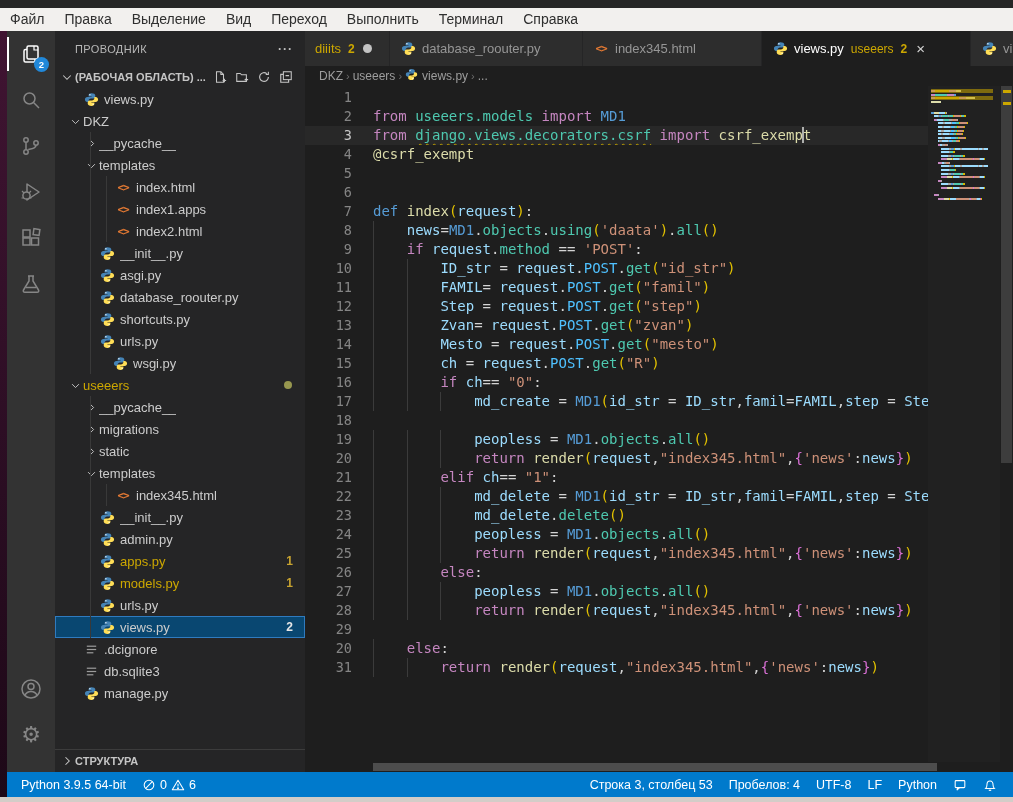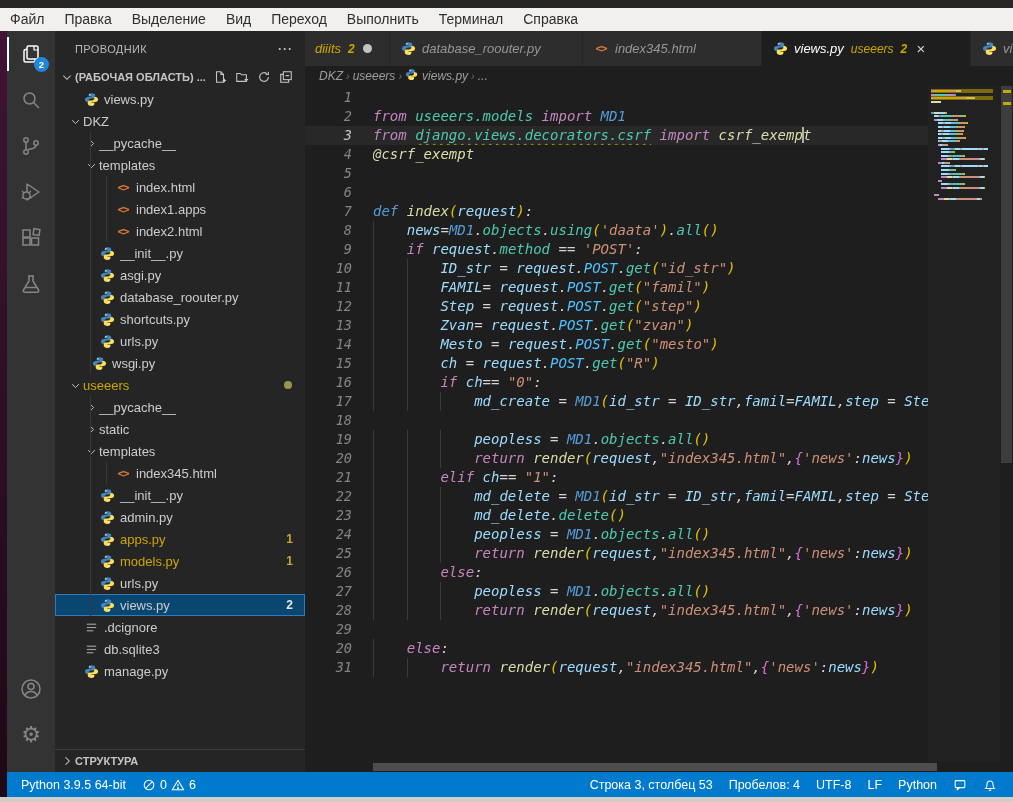--- a/index.html
+++ b/index.html
@@ -45,21 +45,21 @@
   .trow .badge{margin-right:12px;font-size:12px;font-weight:bold;color:#c8a430;}
   .trow .mdot{margin-right:13px;width:8px;height:8px;border-radius:50%;background:#97974f;}
   .trow.warn .name{color:#cca700;}
   .trow.selected{background:#094771;outline:1px solid #2f7bbf;outline-offset:-1px;}
   .trow.selected .badge{color:#e6e6e6;}
   .html-glyph{color:#e37933;font-size:11px;font-weight:bold;letter-spacing:-1px;font-family:"DejaVu Sans Mono",monospace;}
   .outline-row{position:absolute;left:0;right:0;bottom:0;height:22px;border-top:1px solid #3c3c3c;display:flex;align-items:center;
                font-size:11px;font-weight:bold;color:#c5c5c5;padding-left:4px;background:#252526;}
   .outline-row .chev{width:16px;display:flex;justify-content:center;}
   
-  .editorgroup{position:absolute;left:305px;top:31px;width:708px;height:741px;background:#1e1e1e;display:flex;flex-direction:column;font-style:italic;}
+  .editorgroup{position:absolute;left:305px;top:31px;width:708px;height:741px;background:#1e1e1e;display:flex;flex-direction:column;}
   .tabbar{height:35px;background:#252526;display:flex;align-items:stretch;flex:none;}
   .tab{display:flex;align-items:center;padding:0 10px;background:#2d2d2d;color:#969696;font-size:13px;
        border-right:1px solid #252526;overflow:hidden;flex:none;cursor:pointer;}
   .tab .ficon{width:16px;height:16px;margin-right:6px;flex:none;display:flex;align-items:center;justify-content:center;}
   .tab .ficon svg{width:15px;height:15px;}
   .tab.active{background:#1e1e1e;color:#ffffff;}
   .tab .desc{margin-left:7px;color:#cca700;font-size:12px;}
   .tab .tbadge{margin-left:7px;color:#cca700;font-weight:bold;font-size:12px;}
   .tab.warn-label{color:#cca700;}
   .tab .close{margin-left:9px;color:#d4d4d4;font-size:15px;line-height:15px;cursor:pointer;}
@@ -355,21 +355,21 @@
             <svg viewBox="0 0 16 16">
               <path d="M7.9 1.2c-2.1 0-3 .9-3 2.2v1.4h3.2v.5H3.6C2.1 5.3 1 6.3 1 8s1.1 2.7 2.6 2.7H5V9.3c0-1.4 1.1-2.4 2.5-2.4H10c1.1 0 2-.9 2-2V3.4c0-1.3-1.6-2.2-4.1-2.2z" fill="#4584b6"></path>
               <path d="M8.1 14.8c2.1 0 3-.9 3-2.2v-1.4H7.9v-.5h4.5c1.5 0 2.6-1 2.6-2.7s-1.1-2.7-2.6-2.7H11v1.4c0 1.4-1.1 2.4-2.5 2.4H6c-1.1 0-2 .9-2 2v1.5c0 1.3 1.6 2.2 4.1 2.2z" fill="#ffde57"></path>
               <circle cx="6.3" cy="2.9" r=".7" fill="#fff"></circle>
               <circle cx="9.7" cy="13.1" r=".7" fill="#fff"></circle>
             </svg>
           </span>
           <span class="name">urls.py</span>
           <span class="grow"></span>
         </div>
-        <div class="trow" style="padding-left: 20px;">
+        <div class="trow" style="padding-left: 41px;">
           <span style="position:absolute;left:35px;top:0;bottom:0;width:1px;background:#393939"></span>
           <span class="twisty"></span>
           <span class="ficon">
             <svg viewBox="0 0 16 16">
               <path d="M7.9 1.2c-2.1 0-3 .9-3 2.2v1.4h3.2v.5H3.6C2.1 5.3 1 6.3 1 8s1.1 2.7 2.6 2.7H5V9.3c0-1.4 1.1-2.4 2.5-2.4H10c1.1 0 2-.9 2-2V3.4c0-1.3-1.6-2.2-4.1-2.2z" fill="#4584b6"></path>
               <path d="M8.1 14.8c2.1 0 3-.9 3-2.2v-1.4H7.9v-.5h4.5c1.5 0 2.6-1 2.6-2.7s-1.1-2.7-2.6-2.7H11v1.4c0 1.4-1.1 2.4-2.5 2.4H6c-1.1 0-2 .9-2 2v1.5c0 1.3 1.6 2.2 4.1 2.2z" fill="#ffde57"></path>
               <circle cx="6.3" cy="2.9" r=".7" fill="#fff"></circle>
               <circle cx="9.7" cy="13.1" r=".7" fill="#fff"></circle>
             </svg>
           </span>
@@ -387,20 +387,30 @@
           <span class="mdot"></span>
         </div>
         <div class="trow" style="padding-left: 28px;">
           <span style="position:absolute;left:35px;top:0;bottom:0;width:1px;background:#393939"></span>
           <span class="twisty">
             <svg viewBox="0 0 16 16" width="11" height="11">
               <polyline points="6,3 11,8 6,13" fill="none" stroke="currentColor" stroke-width="1.4"></polyline>
             </svg>
           </span>
           <span class="name">__pycache__</span>
+          <span class="grow"></span>
+        </div>
+        <div class="trow" style="padding-left: 28px;">
+          <span style="position:absolute;left:35px;top:0;bottom:0;width:1px;background:#393939"></span>
+          <span class="twisty">
+            <svg viewBox="0 0 16 16" width="11" height="11">
+              <polyline points="6,3 11,8 6,13" fill="none" stroke="currentColor" stroke-width="1.4"></polyline>
+            </svg>
+          </span>
+          <span class="name">migrations</span>
           <span class="grow"></span>
         </div>
         <div class="trow" style="padding-left: 28px;">
           <span style="position:absolute;left:35px;top:0;bottom:0;width:1px;background:#393939"></span>
           <span class="twisty">
             <svg viewBox="0 0 16 16" width="11" height="11">
               <polyline points="6,3 11,8 6,13" fill="none" stroke="currentColor" stroke-width="1.4"></polyline>
             </svg>
           </span>
           <span class="name">static</span>

